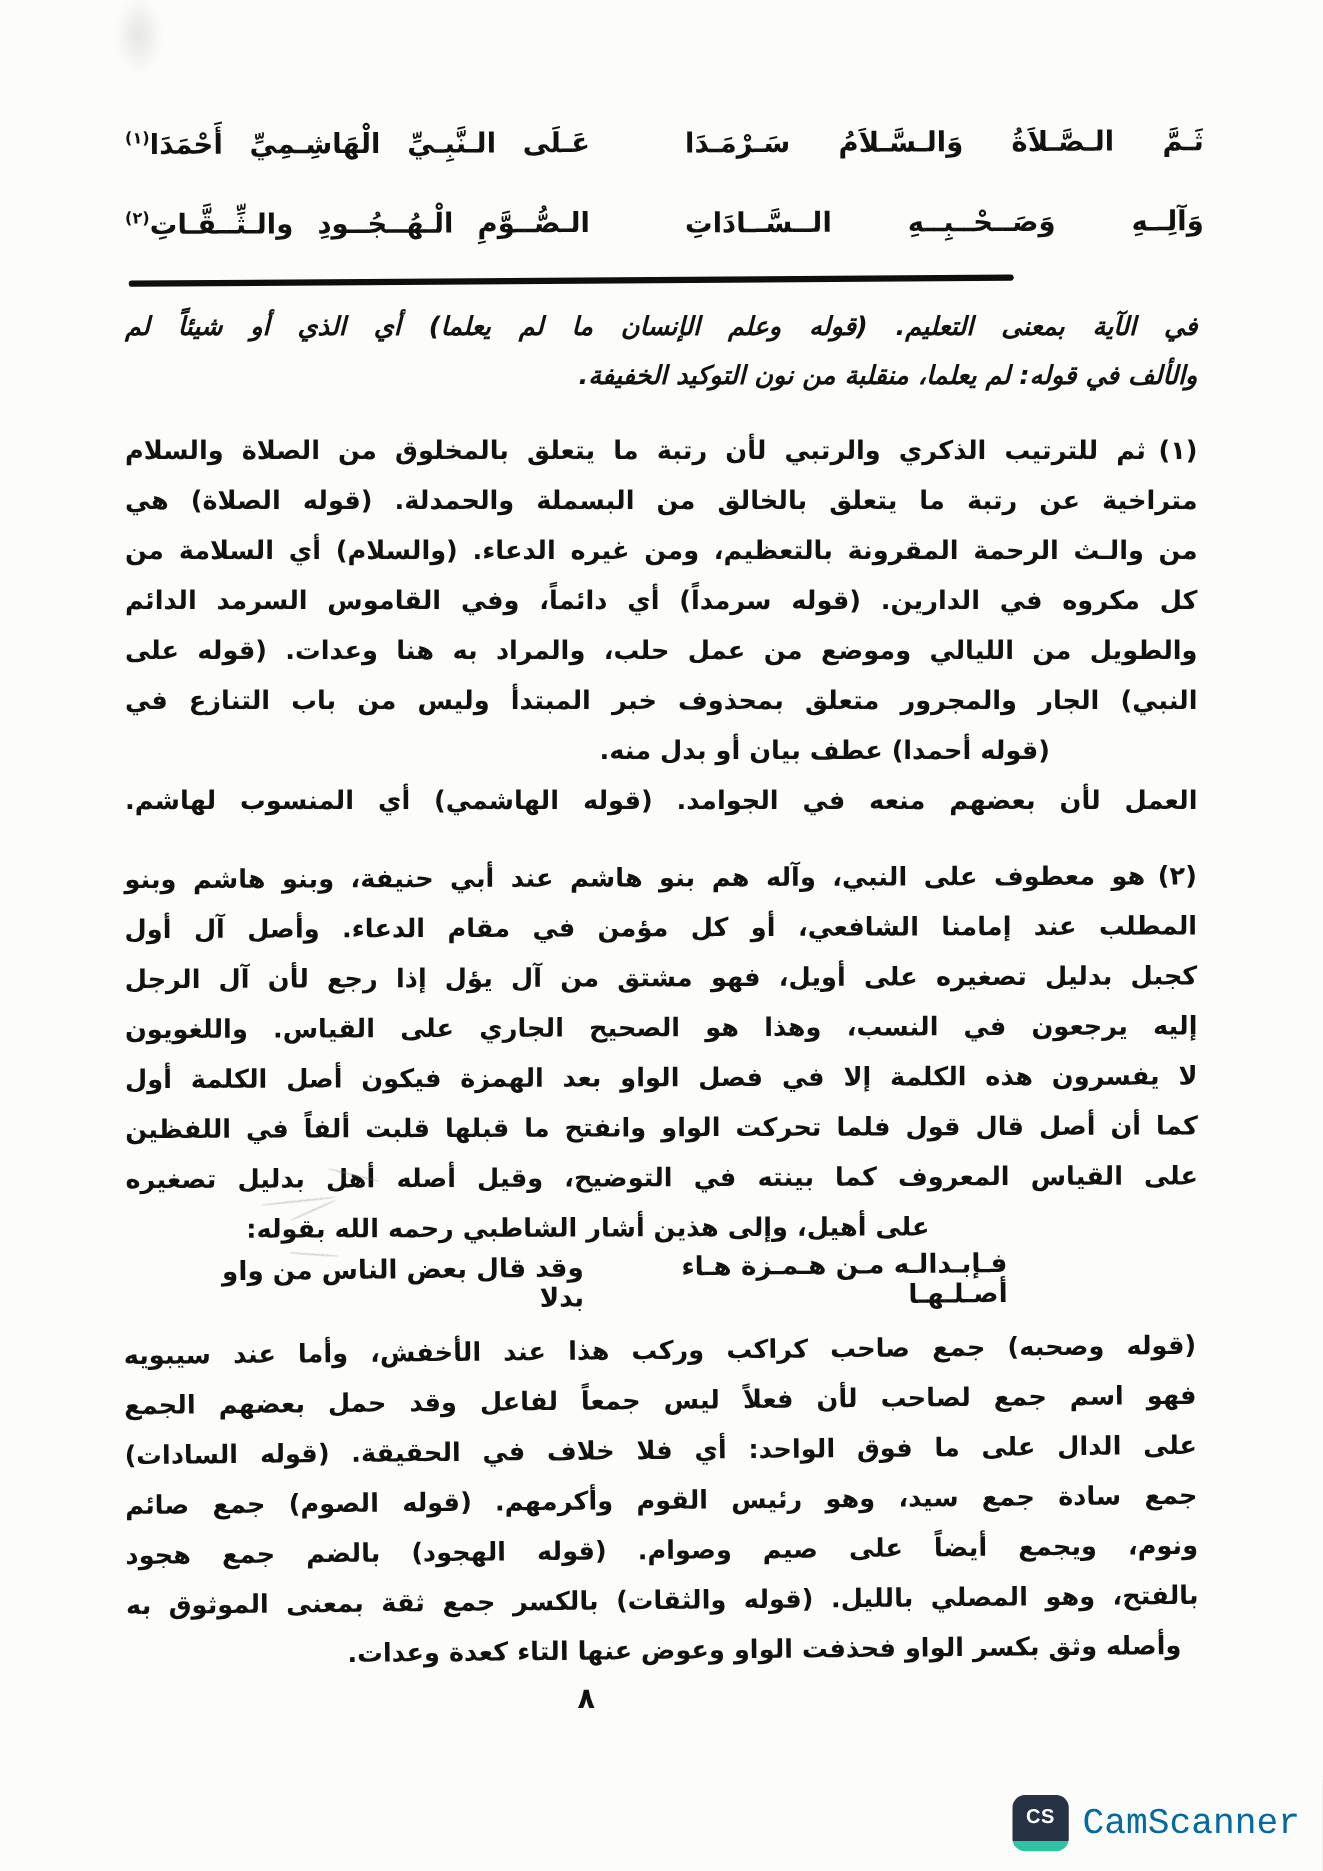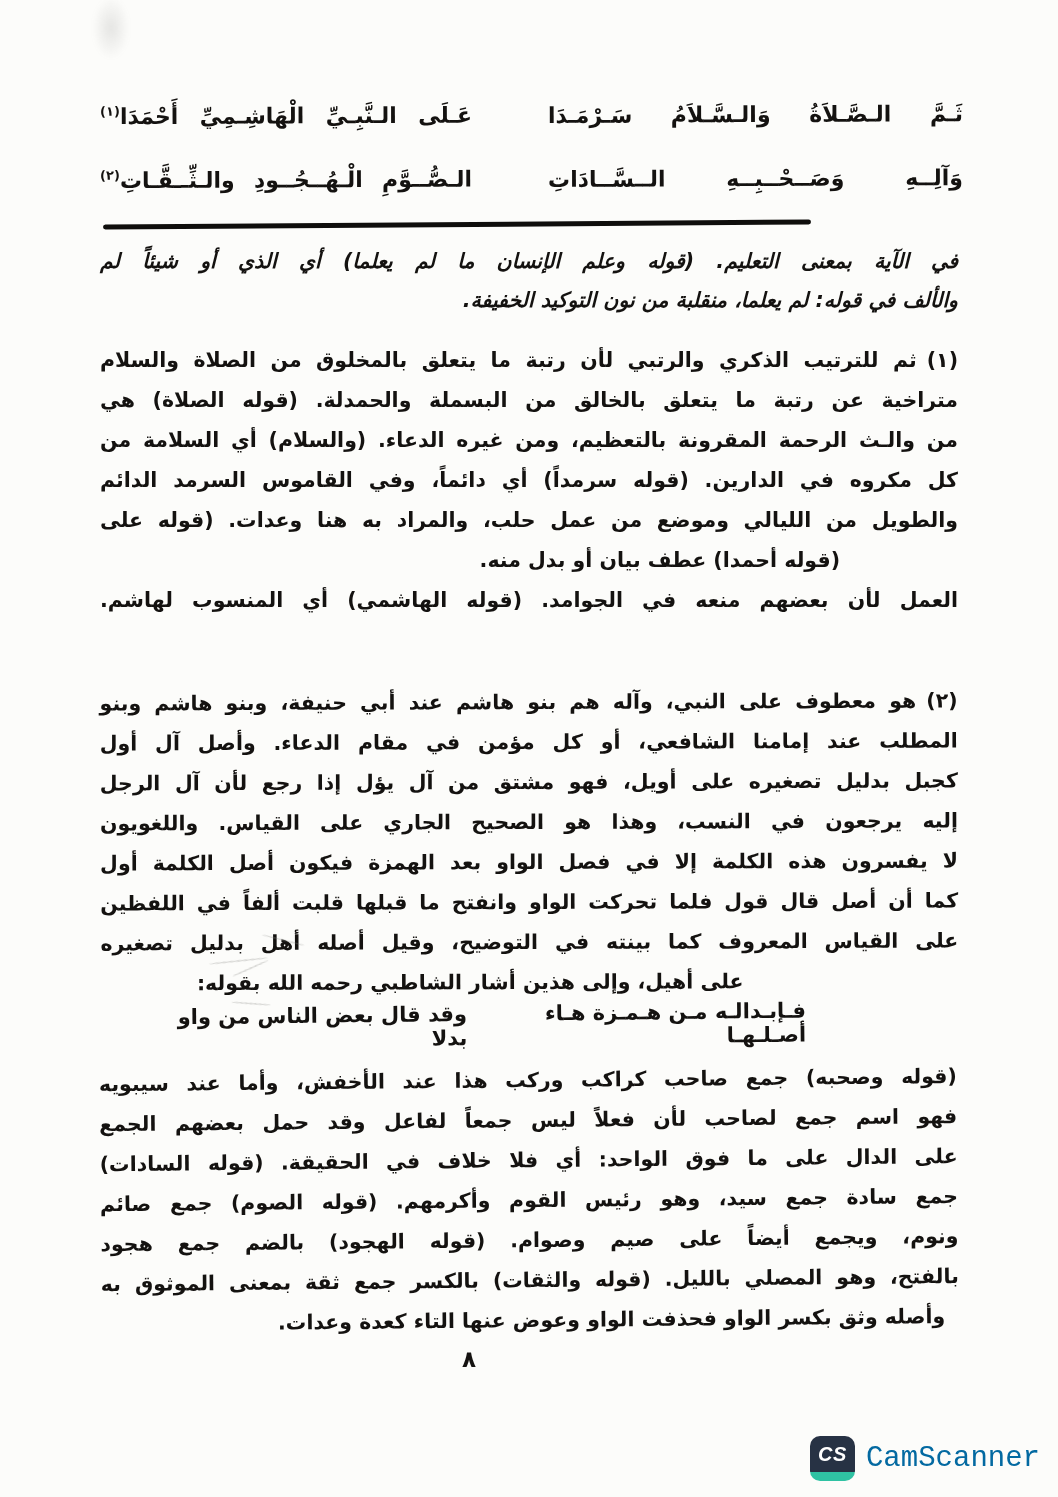--- a/index.html
+++ b/index.html
@@ -67,22 +67,22 @@
   .cam{
     position:absolute;top:1434px;right:18px;height:48px;
     display:flex;align-items:center;gap:11px;direction:ltr;
   }
   .cam-badge{
     width:45px;height:45px;border-radius:10px;
     background:linear-gradient(#273244 0 81%,#2fc2a3 81% 100%);
     display:flex;align-items:flex-start;justify-content:center;
   }
   .cam-badge span{
-    color:#ffffff;font-size:20px;font-weight:bold;line-height:36px;
-    font-family:"Liberation Sans",sans-serif;letter-spacing:.5px;font-style:italic;
+    color:#ffffff;font-size:16px;font-weight:bold;line-height:36px;
+    font-family:"Liberation Sans",sans-serif;letter-spacing:.5px;
   }
   .cam-label{
     font-family:Liberation Mono, monospace;
     font-size:29px;color:#0369a1;
   }
 </style>
 </head>
 <body>
 
 <div class="page">
@@ -104,20 +104,21 @@
     <div class="ln">في الآية بمعنى التعليم. (قوله وعلم الإنسان ما لم يعلما) أي الذي أو شيئاً لم</div>
     <div class="ln last">والألف في قوله: لم يعلما، منقلبة من نون التوكيد الخفيفة.</div>
   </div>
 
   <div class="tblock fn1">
     <div class="ln"><span class="fn-marker">(١)</span><span>ثم للترتيب الذكري والرتبي لأن رتبة ما يتعلق بالمخلوق من الصلاة والسلام</span></div>
     <div class="ln">متراخية عن رتبة ما يتعلق بالخالق من البسملة والحمدلة. (قوله الصلاة) هي</div>
     <div class="ln">من والـث الرحمة المقرونة بالتعظيم، ومن غيره الدعاء. (والسلام) أي السلامة من</div>
     <div class="ln">كل مكروه في الدارين. (قوله سرمداً) أي دائماً، وفي القاموس السرمد الدائم</div>
     <div class="ln">والطويل من الليالي وموضع من عمل حلب، والمراد به هنا وعدات. (قوله على</div>
+    <div class="ln">النبي) الجار والمجرور متعلق بمحذوف خبر المبتدأ وليس من باب التنازع في</div>
     <div class="ln indent-sm">(قوله أحمدا) عطف بيان أو بدل منه.</div>
     <div class="ln">العمل لأن بعضهم منعه في الجوامد. (قوله الهاشمي) أي المنسوب لهاشم.</div>
   </div>
 
   <div class="tblock fn2">
     <div class="ln"><span class="fn-marker">(٢)</span><span>هو معطوف على النبي، وآله هم بنو هاشم عند أبي حنيفة، وبنو هاشم وبنو</span></div>
     <div class="ln">المطلب عند إمامنا الشافعي، أو كل مؤمن في مقام الدعاء. وأصل آل أول</div>
     <div class="ln">كجبل بدليل تصغيره على أويل، فهو مشتق من آل يؤل إذا رجع لأن آل الرجل</div>
     <div class="ln">إليه يرجعون في النسب، وهذا هو الصحيح الجاري على القياس. واللغويون</div>
     <div class="ln">لا يفسرون هذه الكلمة إلا في فصل الواو بعد الهمزة فيكون أصل الكلمة أول</div>

